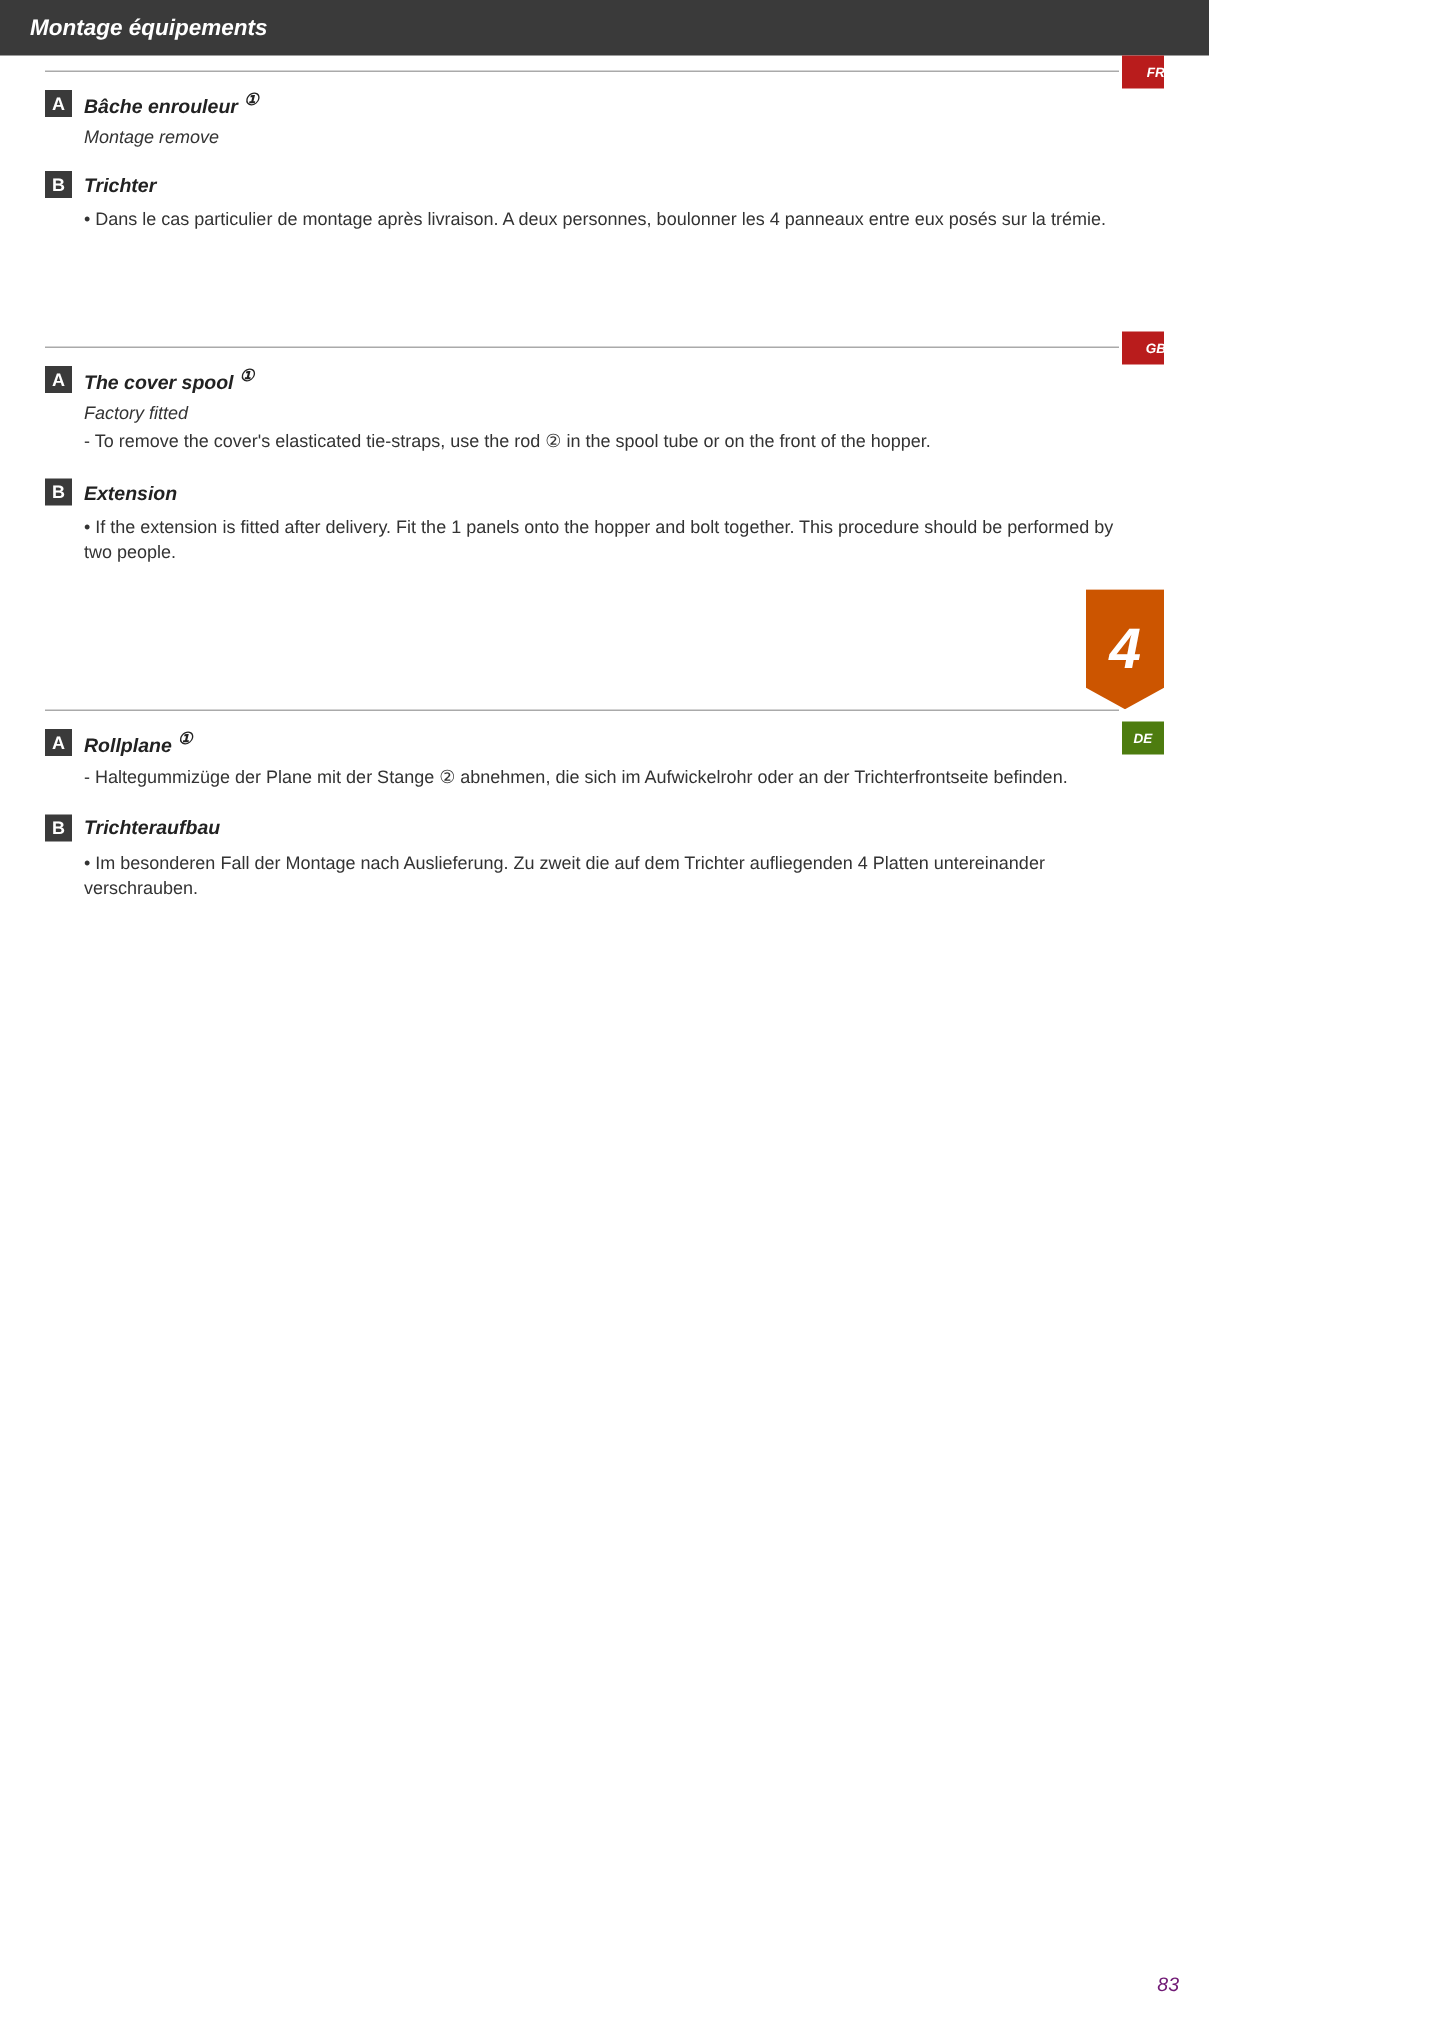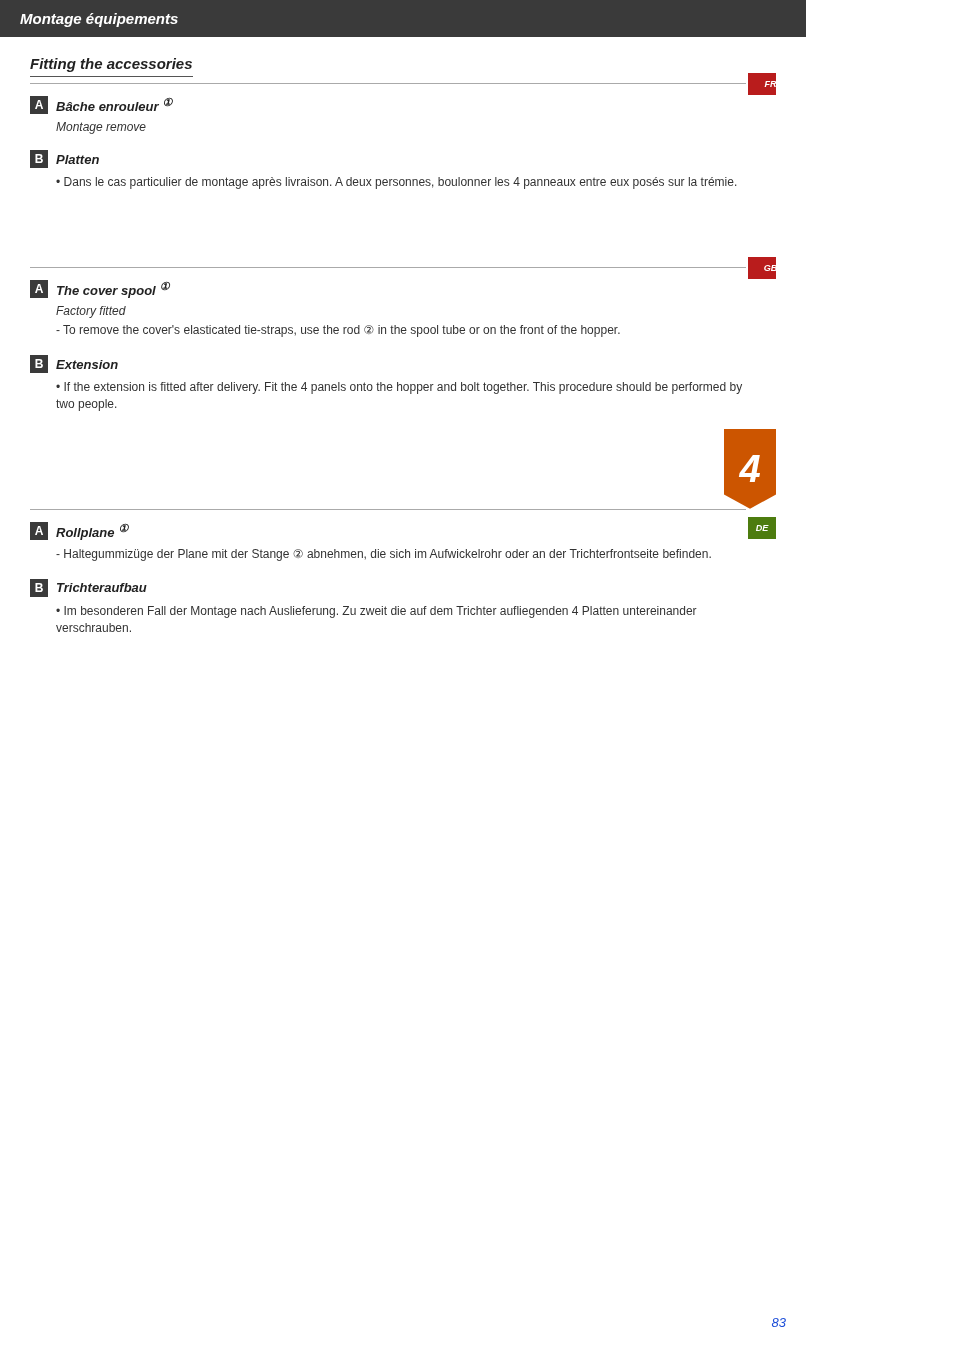--- a/index.html
+++ b/index.html
@@ -142,21 +142,21 @@
       line-height: 1.4;
     }
 
     
     .page-number-area {
       position: absolute;
       bottom: 20px;
       right: 20px;
       font-style: italic;
       font-size: 13px;
-      color: #1d4ed8;
+      color: #701a75;
     }
 
     .de-badge-small {
       position: absolute;
       right: -30px;
       top: 8px;
       width: 28px;
       height: 22px;
       background: #4d7c0f;
       color: #fff;
@@ -178,40 +178,37 @@
 <body>
 
 <div class="page-container">
 
   <div class="header-bar">
     <span class="main-title">Montage équipements</span>
   </div>
 
   <div class="content-area">
 
-    <div style="margin-bottom: 4px; margin-top: 8px;">
-      <div class="subtitle-fitting">Fitting the accessories</div>
-    </div>
 
     <div class="section-wrapper">
       <hr class="lang-divider">
       <div class="lang-badge">FR</div>
 
       <div class="section-item">
         <div class="item-header">
           <span class="item-letter">A</span>
           <span class="item-title"><span>Bâche enrouleur</span><span class="circled-num">①</span></span>
         </div>
         <div class="sub-label">Montage remove</div>
       </div>
 
       <div class="section-item">
         <div class="item-header">
           <span class="item-letter">B</span>
-          <span class="item-title">Platten</span>
+          <span class="item-title">Trichter</span>
         </div>
         <div class="bullet-text">• Dans le cas particulier de montage après livraison. A deux personnes, boulonner les 4 panneaux entre eux posés sur la trémie.</div>
       </div>
     </div>
 
     <div style="height: 60px;"></div>
 
     <div class="section-wrapper">
       <hr class="lang-divider">
       <div class="lang-badge">GB</div>
@@ -223,21 +220,21 @@
         </div>
         <div class="sub-label">Factory fitted</div>
         <div class="sub-text">- To remove the cover's elasticated tie-straps, use the rod ② in the spool tube or on the front of the hopper.</div>
       </div>
 
       <div class="section-item">
         <div class="item-header">
           <span class="item-letter">B</span>
           <span class="item-title">Extension</span>
         </div>
-        <div class="bullet-text">• If the extension is fitted after delivery. Fit the 4 panels onto the hopper and bolt together. This procedure should be performed by two people.</div>
+        <div class="bullet-text">• If the extension is fitted after delivery. Fit the 1 panels onto the hopper and bolt together. This procedure should be performed by two people.</div>
       </div>
     </div>
 
     <div style="height: 80px;"></div>
 
     <div class="section-wrapper" style="position:relative;">
 
       <div style="position:absolute; right:-30px; top:-80px; width:52px; height:80px; background:#cc5500; display:flex; flex-direction:column; align-items:center; justify-content:center; clip-path: polygon(0 0, 100% 0, 100% 82%, 50% 100%, 0 82%);">
         <span style="color:#fff; font-size:38px; font-weight:bold; font-style:italic; line-height:1;">4</span>
       </div>

